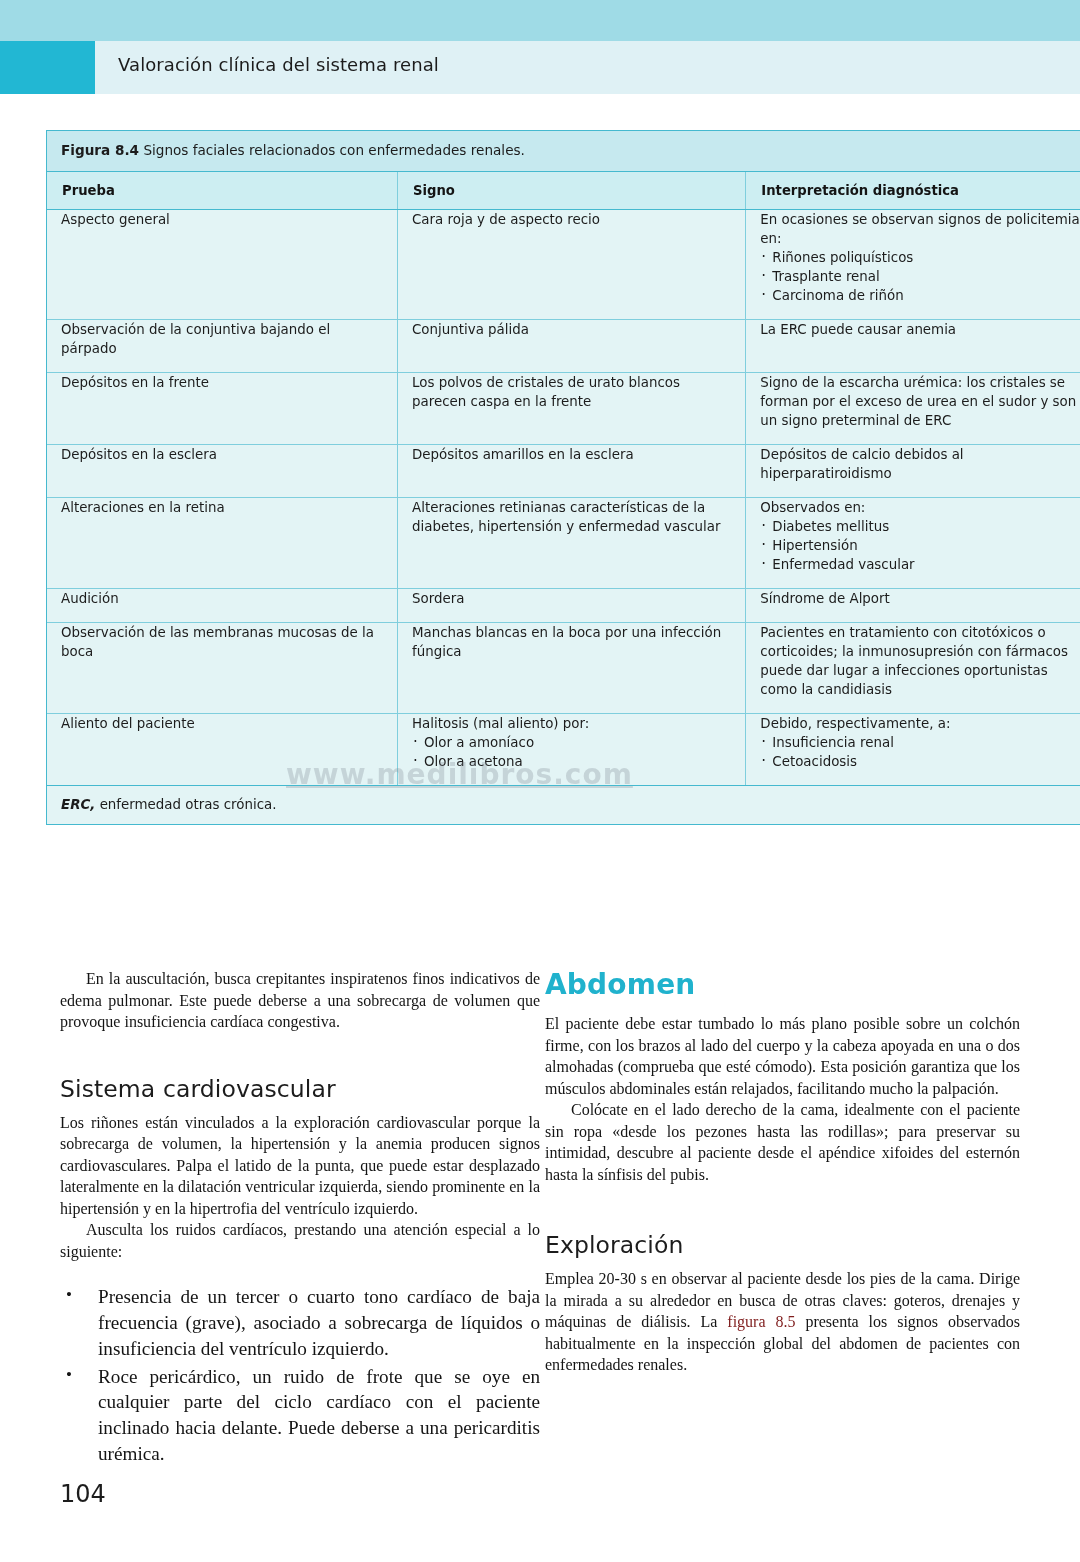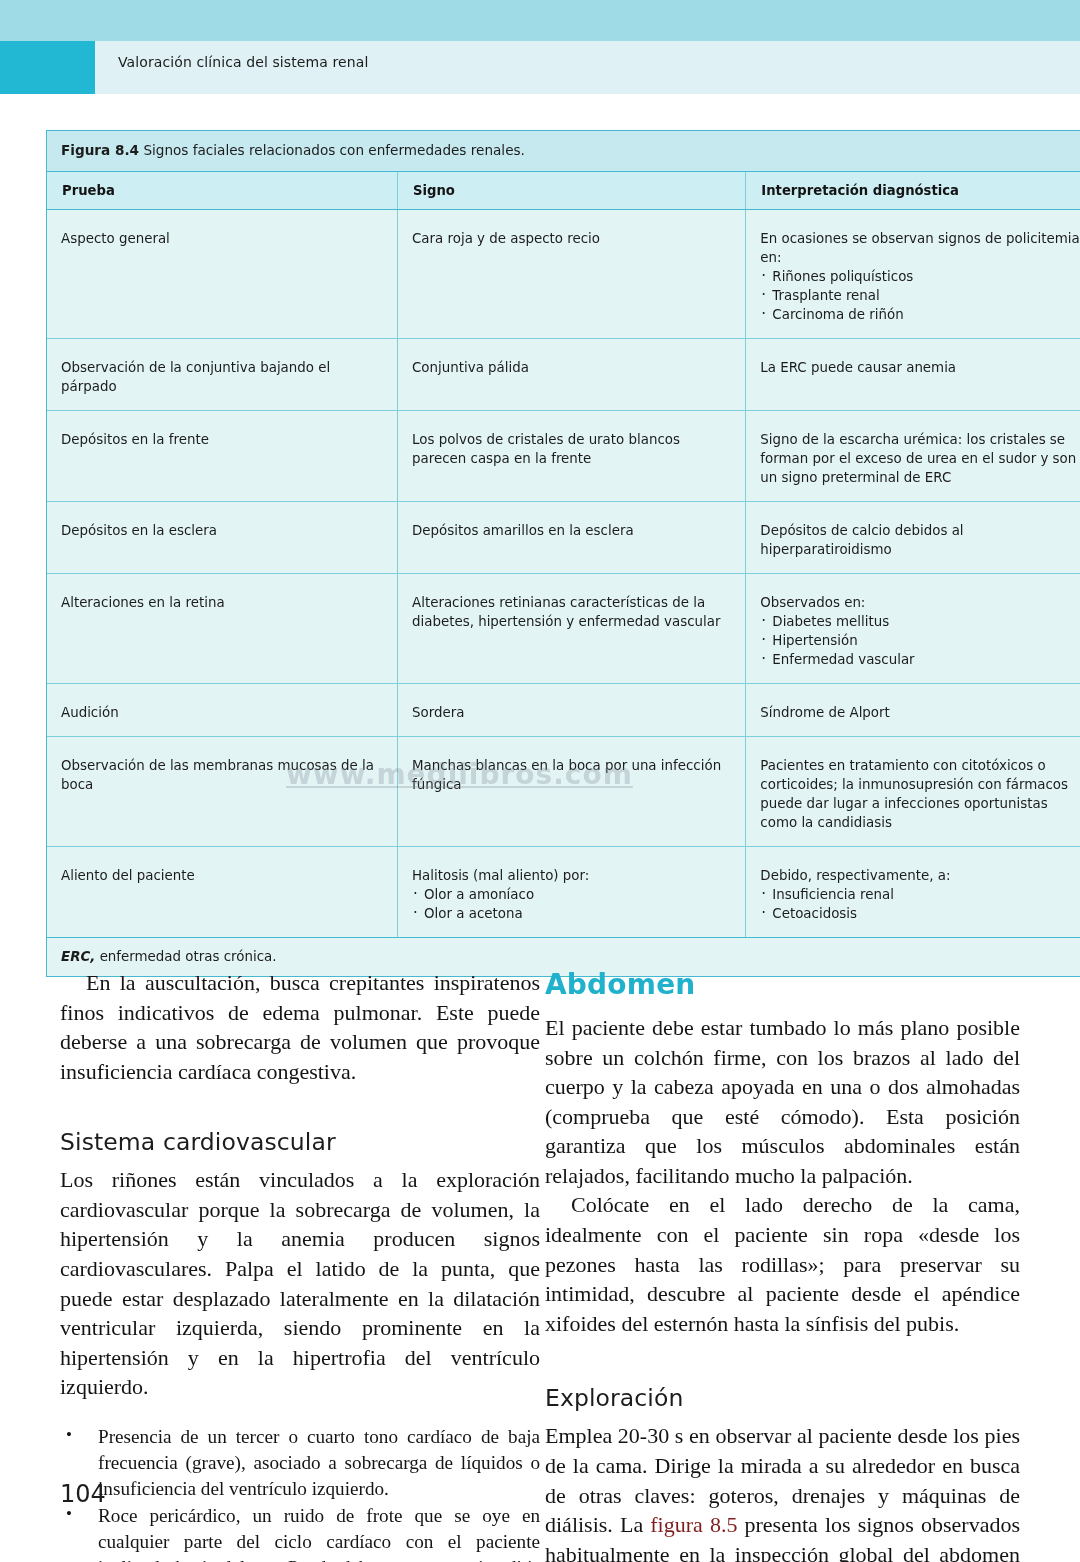--- a/index.html
+++ b/index.html
@@ -32,21 +32,21 @@
   #header-swatch {
     position: absolute;
     left: 0; top: 41px;
     width: 95px; height: 53px;
     background: #22b7d3;
   }
   #header-title {
     position: absolute;
     left: 118px; top: 54px;
     font-family: "DejaVu Sans", sans-serif;
-    font-size: 14px;
+    font-size: 18px;
     font-weight: 400;
     letter-spacing: .1px;
     color: #1c1c1c;
     white-space: nowrap;
   }
 
   
   #figure-block {
     position: absolute;
     left: 46px; top: 130px;
@@ -88,21 +88,21 @@
     border-bottom: 1.5px solid #45b9cf;
     vertical-align: middle;
   }
   table.signs thead th:last-child { border-right: none; }
 
   table.signs tbody td {
     vertical-align: top;
     font-size: 13.4px;
     line-height: 1.42;
     color: #1c1c1c;
-    padding: 19px 16px 14px 14px;
+    padding: 0 16px 14px 14px;
     border-right: 1.3px solid #7fcedd;
     border-bottom: 1.3px solid #7fcedd;
     background: #e3f4f5;
   }
   table.signs tbody td:last-child { border-right: none; }
   table.signs tbody tr:last-child td { border-bottom: none; }
 
   ul.cell-list {
     margin: 0;
     padding: 0;
@@ -153,21 +153,21 @@
     width: 480px;
   }
   #col-right {
     position: absolute;
     left: 545px; top: 968px;
     width: 475px;
   }
   .body-p {
     margin: 0;
     font-family: "Liberation Serif", serif;
-    font-size: 22px;
+    font-size: 16px;
     line-height: 1.345;
     text-align: justify;
     color: #141414;
     hyphens: none;
   }
   .body-p.indent { text-indent: 26px; }
 
   h2.sec-serif {
     margin: 42px 0 9px 0;
     font-family: "DejaVu Sans", sans-serif;
@@ -331,20 +331,21 @@
 </div>
 
 <div id="watermark">www.medilibros.com</div>
 
 <div id="col-left">
   <p class="body-p indent">En la auscultación, busca crepitantes inspiratenos finos indicativos de edema pulmonar. Este puede deberse a una sobrecarga de volumen que provoque insuficiencia cardíaca congestiva.</p>
 
   <h2 class="sec-serif">Sistema cardiovascular</h2>
 
   <p class="body-p">Los riñones están vinculados a la exploración cardiovascular porque la sobrecarga de volumen, la hipertensión y la anemia producen signos cardiovasculares. Palpa el latido de la punta, que puede estar desplazado lateralmente en la dilatación ventricular izquierda, siendo prominente en la hipertensión y en la hipertrofia del ventrículo izquierdo.</p>
+  <p class="body-p indent">Ausculta los ruidos cardíacos, prestando una atención especial a lo siguiente:</p>
 
   <ul class="bullets">
     <li>Presencia de un tercer o cuarto tono cardíaco de baja frecuencia (grave), asociado a sobrecarga de líquidos o insuficiencia del ventrículo izquierdo.</li>
     <li> Roce pericárdico, un ruido de frote que se oye en cualquier parte del ciclo cardíaco con el paciente inclinado hacia delante. Puede deberse a una pericarditis urémica.</li>
   </ul>
 </div>
 
 <div id="col-right">
   <h2 class="sec-blue">Abdomen</h2>
 

